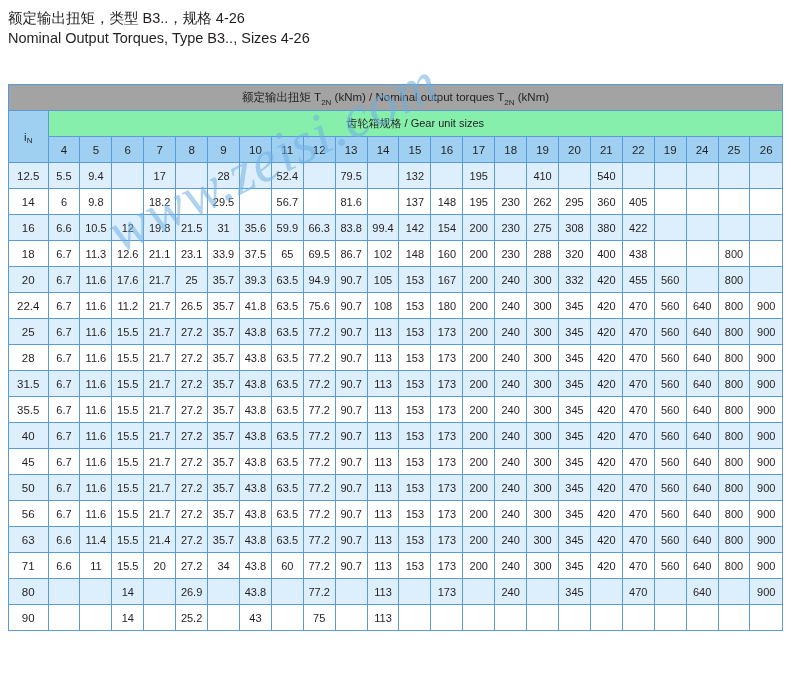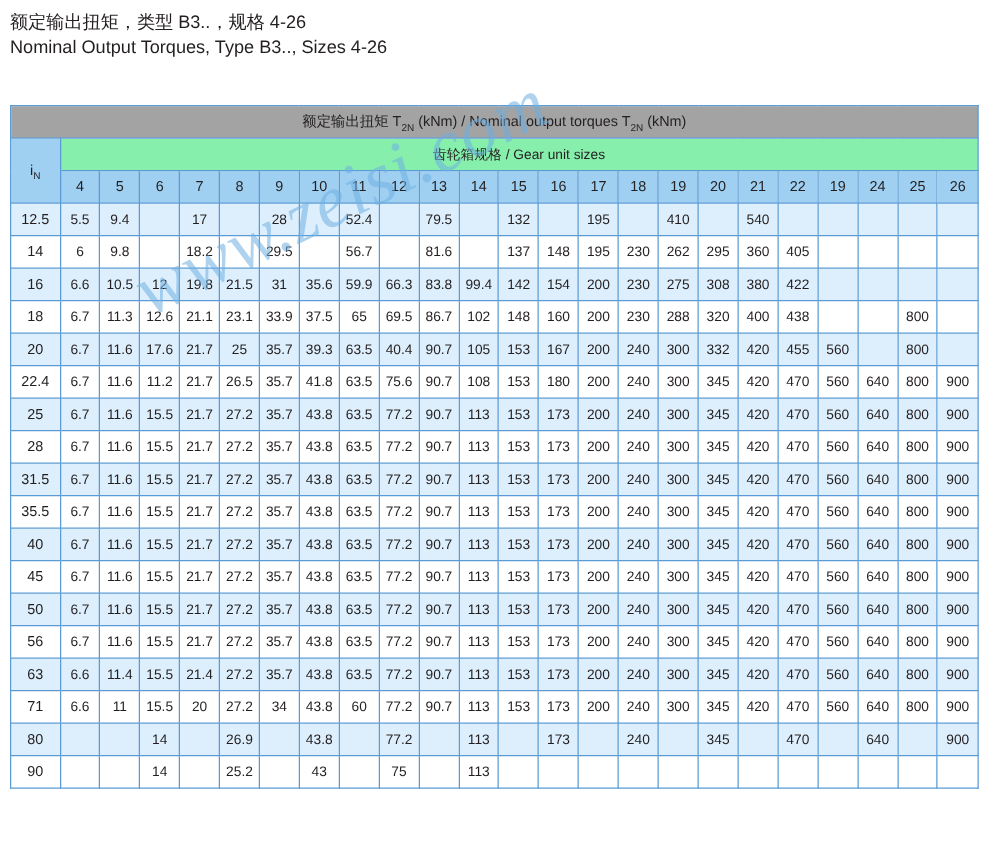--- a/index.html
+++ b/index.html
@@ -303,21 +303,21 @@
           <tr class="row-odd">
             <td class="rowhead">20</td>
             <td>6.7</td>
             <td>11.6</td>
             <td>17.6</td>
             <td>21.7</td>
             <td>25</td>
             <td>35.7</td>
             <td>39.3</td>
             <td>63.5</td>
-            <td>40.4</td>
+            <td>94.9</td>
             <td>90.7</td>
             <td>105</td>
             <td>153</td>
             <td>167</td>
             <td>200</td>
             <td>240</td>
             <td>300</td>
             <td>332</td>
             <td>420</td>
             <td>455</td>

